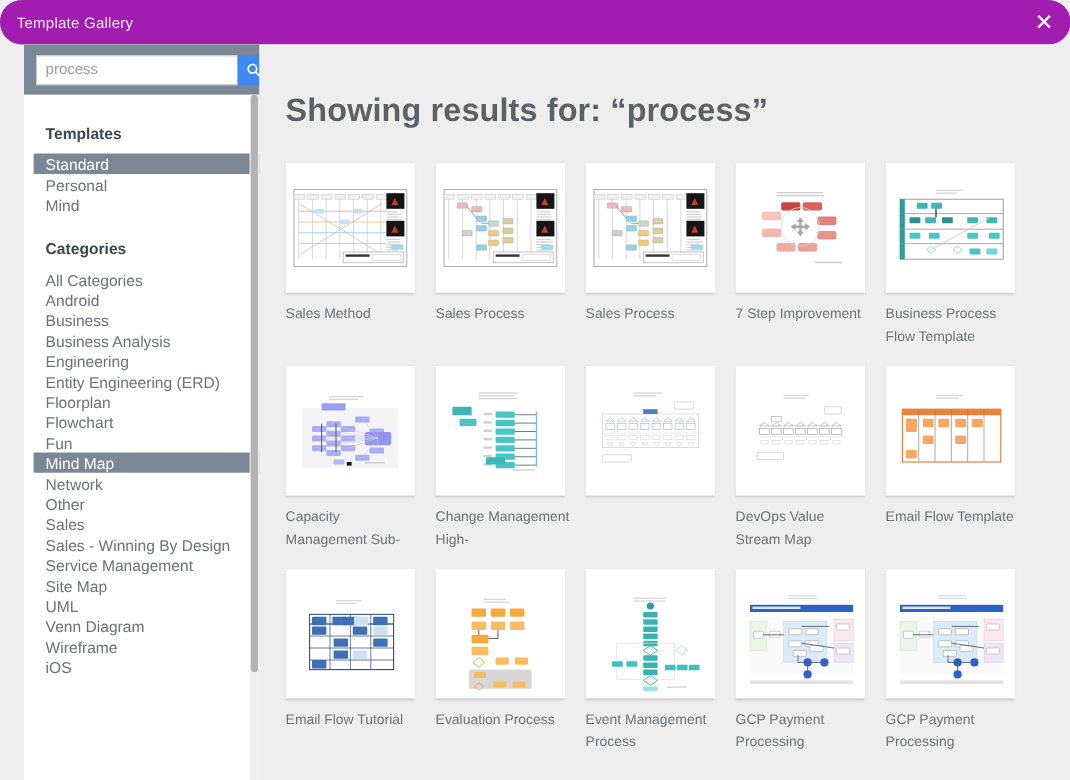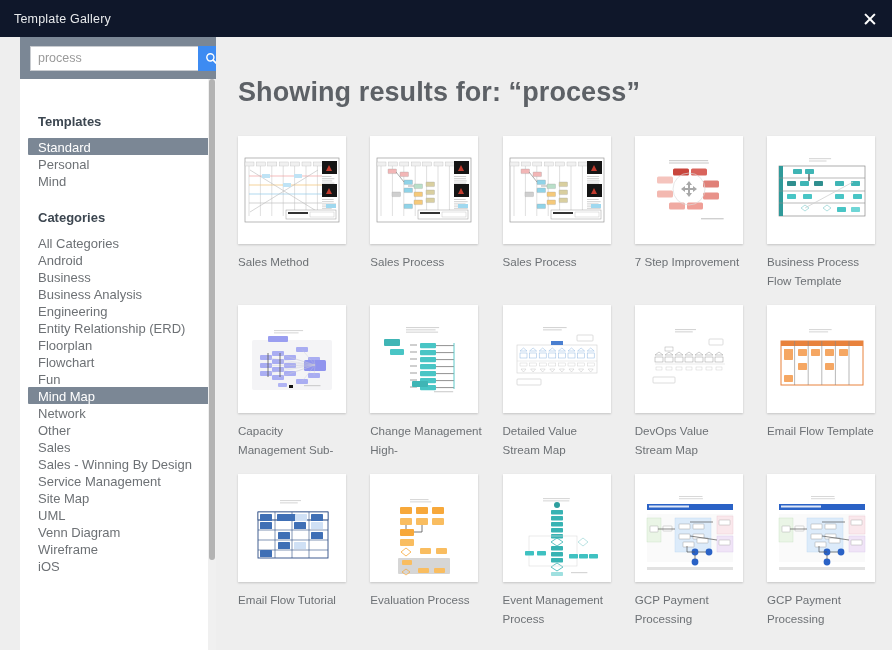--- a/index.html
+++ b/index.html
@@ -12,22 +12,22 @@
   .app {
     position: relative;
     width: 892px; height: 650px;
     background: #eeeeee;
   }
 
   
   .titlebar {
     position: absolute; top: 0; left: 0;
     width: 892px; height: 37px;
-    background: #0f172a;
-    display: flex; align-items: center;
+    background: #a21caf;
+    display: flex; align-items: center; border-radius: 18px;
   }
   .titlebar-title {
     color: #e8eaec;
     font-size: 12.5px;
     margin-left: 14px;
     letter-spacing: .2px;
   }
   .close-btn {
     position: absolute; right: 10px; top: 7px;
     width: 24px; height: 24px;
@@ -73,21 +73,21 @@
     display: flex; align-items: center; justify-content: center;
     cursor: pointer;
   }
   .search-btn svg { display: block; }
 
   .nav {
     position: absolute; top: 42px; left: 0;
     width: 208px; height: 571px;
     background: #ffffff;
     overflow: hidden;
-    padding-top: 26px;
+    padding-top: 16px;
   }
   .nav-heading {
     font-size: 13px;
     font-weight: bold;
     color: #3c4650;
     padding: 9px 0 9px 18px;
   }
   .nav-item {
     font-size: 13px;
     color: #6d7175;
@@ -131,21 +131,20 @@
     font-weight: bold;
     color: #5d6166;
     padding: 40px 0 0 22px;
     letter-spacing: .1px;
   }
 
   .grid {
     display: flex;
     flex-wrap: wrap;
     padding: 28px 0 0 22px;
-    justify-content: space-between;
   }
   .card {
     width: 125px;
     margin-right: 0px;
     margin-bottom: 15px;
   }
   .card + .card { margin-left: 0; }
   .grid .card { margin-right: 0; }
 
   .thumb {
@@ -197,21 +196,21 @@
         <div class="nav-item selected">Standard</div>
         <div class="nav-item">Personal</div>
         <div class="nav-item">Mind</div>
         <div class="nav-gap"></div>
         <div class="nav-heading">Categories</div>
         <div class="nav-item">All Categories</div>
         <div class="nav-item">Android</div>
         <div class="nav-item">Business</div>
         <div class="nav-item">Business Analysis</div>
         <div class="nav-item">Engineering</div>
-        <div class="nav-item">Entity Relationship (ERD)</div>
+        <div class="nav-item">Entity Engineering (ERD)</div>
         <div class="nav-item">Floorplan</div>
         <div class="nav-item">Flowchart</div>
         <div class="nav-item">Fun</div>
         <div class="nav-item selected">Mind Map</div>
         <div class="nav-item">Network</div>
         <div class="nav-item">Other</div>
         <div class="nav-item">Sales</div>
         <div class="nav-item">Sales - Winning By Design</div>
         <div class="nav-item">Service Management</div>
         <div class="nav-item">Site Map</div>
@@ -555,21 +554,20 @@
               <rect x="74.6" y="58" width="7" height="3" fill="none" stroke="#c9c9c9" stroke-width="0.4"></rect>
               <polygon points="75.6,64 80.6,64 78.1,67" fill="none" stroke="#b9b9b9" stroke-width="0.4"></polygon>
               <rect x="84.2" y="48" width="7" height="5" fill="#ffffff" stroke="#8fb6e0" stroke-width="0.5"></rect>
               <path d="M84.2 46 L87.7 43 L91.2 46 Z" fill="none" stroke="#8fb6e0" stroke-width="0.5"></path>
               <rect x="84.2" y="58" width="7" height="3" fill="none" stroke="#c9c9c9" stroke-width="0.4"></rect>
               <polygon points="85.2,64 90.2,64 87.7,67" fill="none" stroke="#b9b9b9" stroke-width="0.4"></polygon>
               <line x1="14" y1="56" x2="94" y2="56" stroke="#d8d8d8" stroke-width="0.5"></line>
               <rect x="14" y="74" width="24" height="6" rx="0.8" fill="#ffffff" stroke="#bbb" stroke-width="0.5"></rect>
             </svg>
           </div>
-          <div class="card-label">Detailed Value Stream Map</div>
         </div>
         <div class="card">
           <div class="thumb">
             <svg viewBox="0 0 108 108">
               <rect x="40" y="24" width="21.001820987654323" height="1.1" fill="#b0b0b0" opacity="0.55"></rect>
               <rect x="40" y="26.3" width="17.73474622770919" height="1.1" fill="#b0b0b0" opacity="0.55"></rect>
               <rect x="74" y="34" width="14" height="6" rx="0.8" fill="#ffffff" stroke="#bbb" stroke-width="0.5"></rect>
               <rect x="30" y="42" width="8" height="4" fill="none" stroke="#aaa" stroke-width="0.5"></rect>
               <rect x="20" y="52" width="8" height="5" fill="#ffffff" stroke="#9a9a9a" stroke-width="0.5"></rect>
               <path d="M20 50 L24 47 L28 50 Z" fill="none" stroke="#9a9a9a" stroke-width="0.5"></path>

